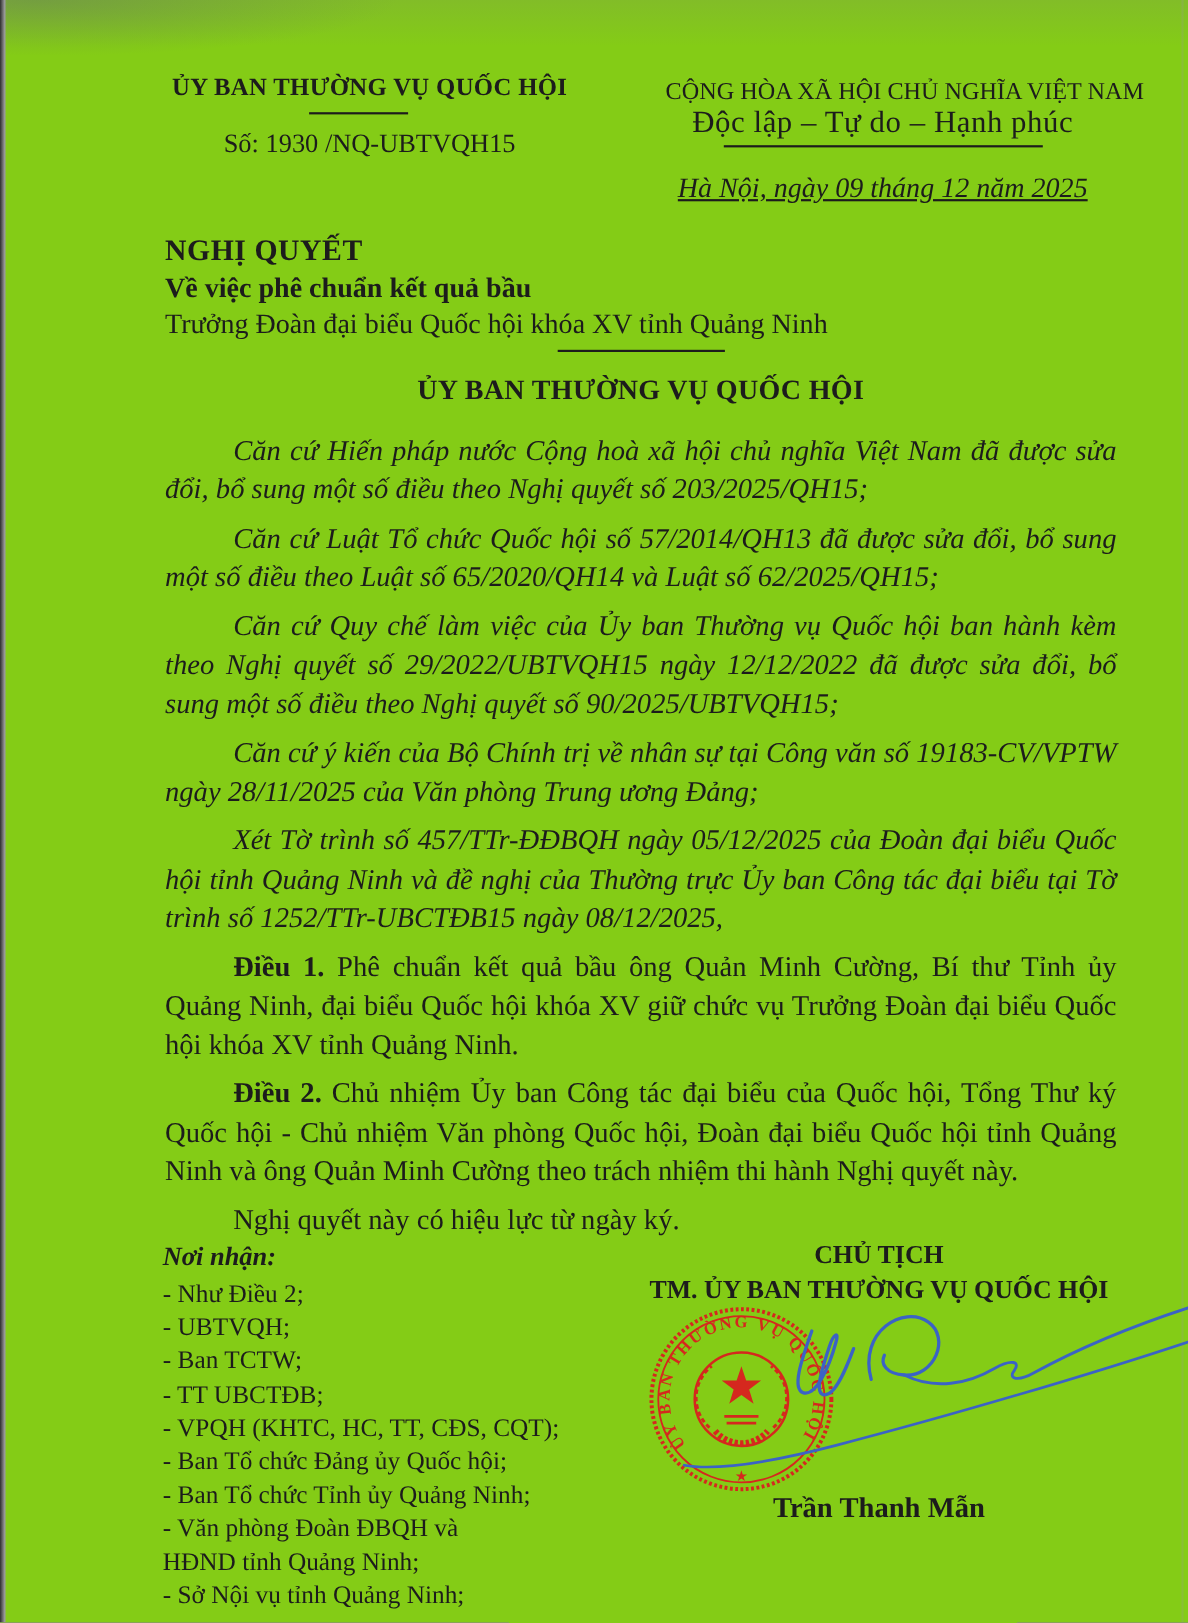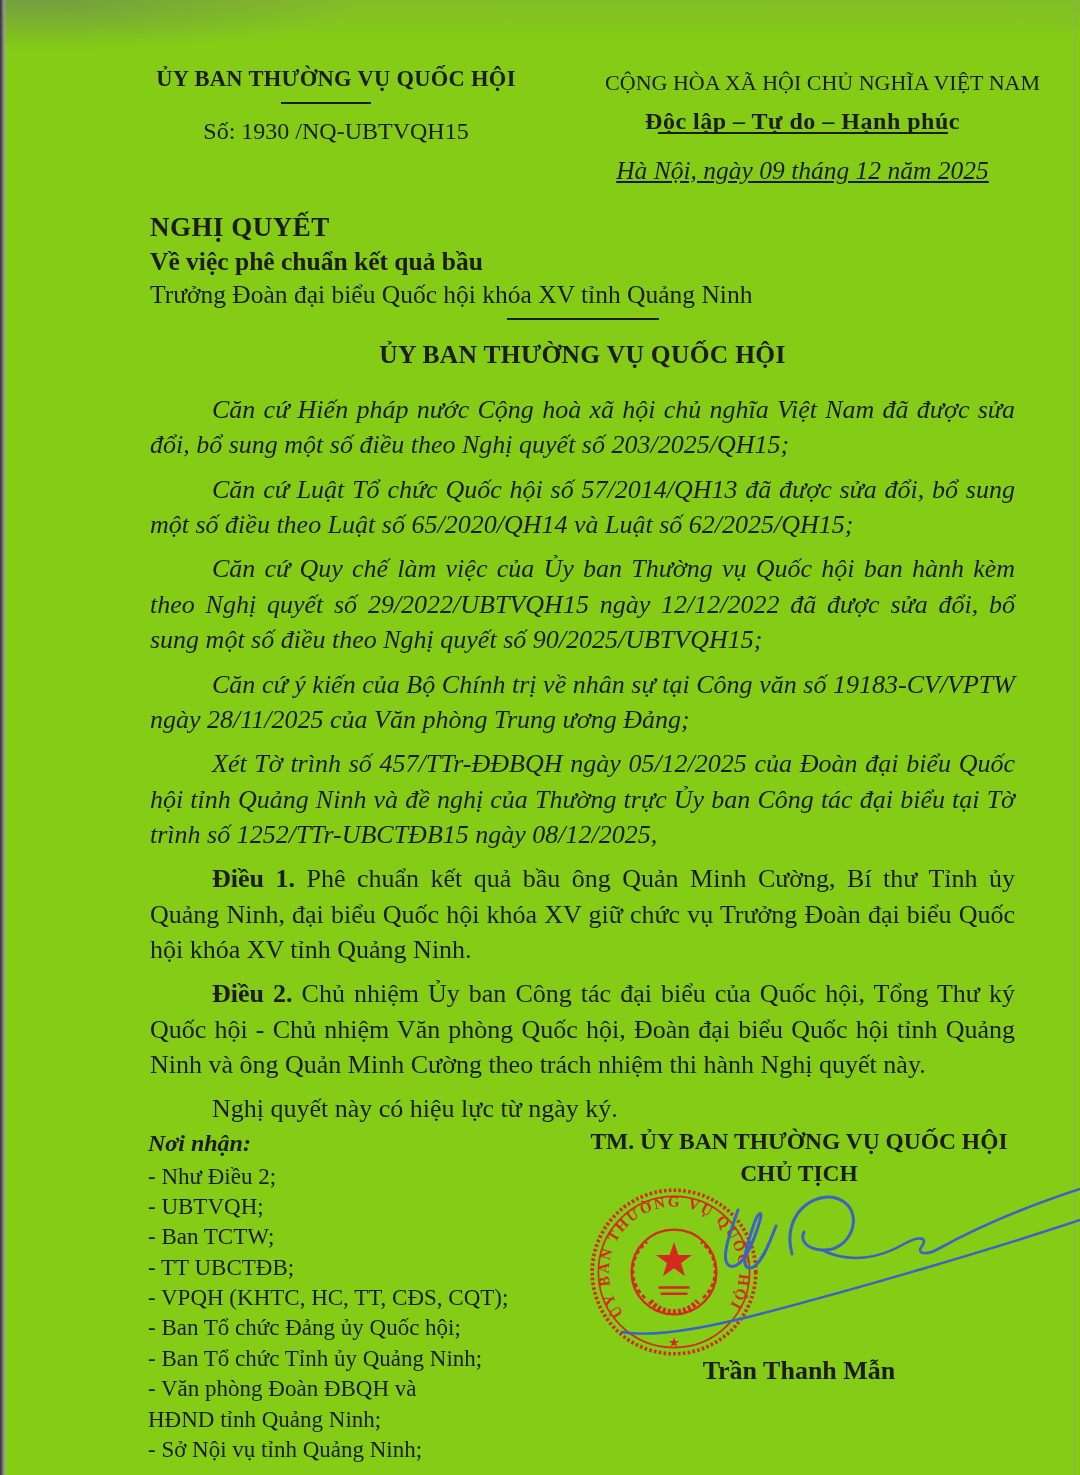--- a/index.html
+++ b/index.html
@@ -21,22 +21,22 @@
     background:radial-gradient(ellipse at 8% 0%,rgba(90,100,110,.35),rgba(255,255,255,0) 60%);}
   .edge-right{position:absolute;right:4px;top:0;width:2px;height:100%;background:rgba(150,150,150,.25);}
 
   
   .org{position:absolute;left:150px;top:66px;width:372px;text-align:center;
     font-weight:bold;font-size:22.5px;letter-spacing:.3px;}
   .org-underline{position:absolute;left:281px;top:102px;width:90px;height:2px;background:#1c1c1c;}
   .doc-number{position:absolute;left:150px;top:118px;width:372px;text-align:center;font-size:24px;}
   .country{position:absolute;left:565px;top:70px;width:475px;text-align:right;
     font-weight:normal;font-size:22px;}
-  .motto{position:absolute;left:565px;top:108px;width:475px;text-align:center;
-    font-weight:bold;font-size:24px;letter-spacing:.5px;}
+  .motto{position:absolute;left:565px;top:96px;width:475px;text-align:center;
+    font-weight:normal;font-size:28px;letter-spacing:.5px;}
   .motto-underline{position:absolute;left:658px;top:132px;width:290px;height:2px;background:#1c1c1c;}
   .dateline{position:absolute;left:565px;top:156px;width:475px;text-align:center;
     font-style:italic;font-size:25.5px;text-decoration:underline;}
 
   
   .title-block{position:absolute;left:150px;top:212px;width:865px;}
   .title-1{font-weight:bold;font-size:27px;letter-spacing:.5px;}
   .title-2{font-weight:bold;font-size:25.5px;margin-top:4px;}
   .title-3{font-weight:normal;font-size:25.5px;margin-top:3px;}
   .title-underline{width:152px;height:2px;background:#1c1c1c;margin:8px auto 0 auto;}
@@ -111,22 +111,22 @@
     <div>- TT UBCTĐB;</div>
     <div>- VPQH (KHTC, HC, TT, CĐS, CQT);</div>
     <div>- Ban Tổ chức Đảng ủy Quốc hội;</div>
     <div>- Ban Tổ chức Tỉnh ủy Quảng Ninh;</div>
     <div style="width:330px">- Văn phòng Đoàn ĐBQH và HĐND tỉnh Quảng Ninh;</div>
     <div>- Sở Nội vụ tỉnh Quảng Ninh;</div>
 
   </div>
 
   <div class="sig-head">
+    <div>CHỦ TỊCH</div>
     <div>TM. ỦY BAN THƯỜNG VỤ QUỐC HỘI</div>
-    <div>CHỦ TỊCH</div>
   </div>
 
   <svg class="seal" viewBox="0 0 170 170" aria-hidden="true">
     <g stroke="#d5281e" fill="none">
       <circle cx="85" cy="85" r="79" stroke-width="3.5" stroke-dasharray="2.5 2.2"></circle>
       <circle cx="85" cy="85" r="73" stroke-width="1.6"></circle>
       <circle cx="85" cy="85" r="41" stroke-width="2.2"></circle>
       <path d="M57,110 A35,35 0 0 1 59,56" stroke-width="2.6" stroke-dasharray="4 2.6"></path>
       <path d="M113,110 A35,35 0 0 0 111,56" stroke-width="2.6" stroke-dasharray="4 2.6"></path>
       <path d="M62,113 A30,30 0 0 0 108,113" stroke-width="5.5" stroke-dasharray="3 2"></path>

